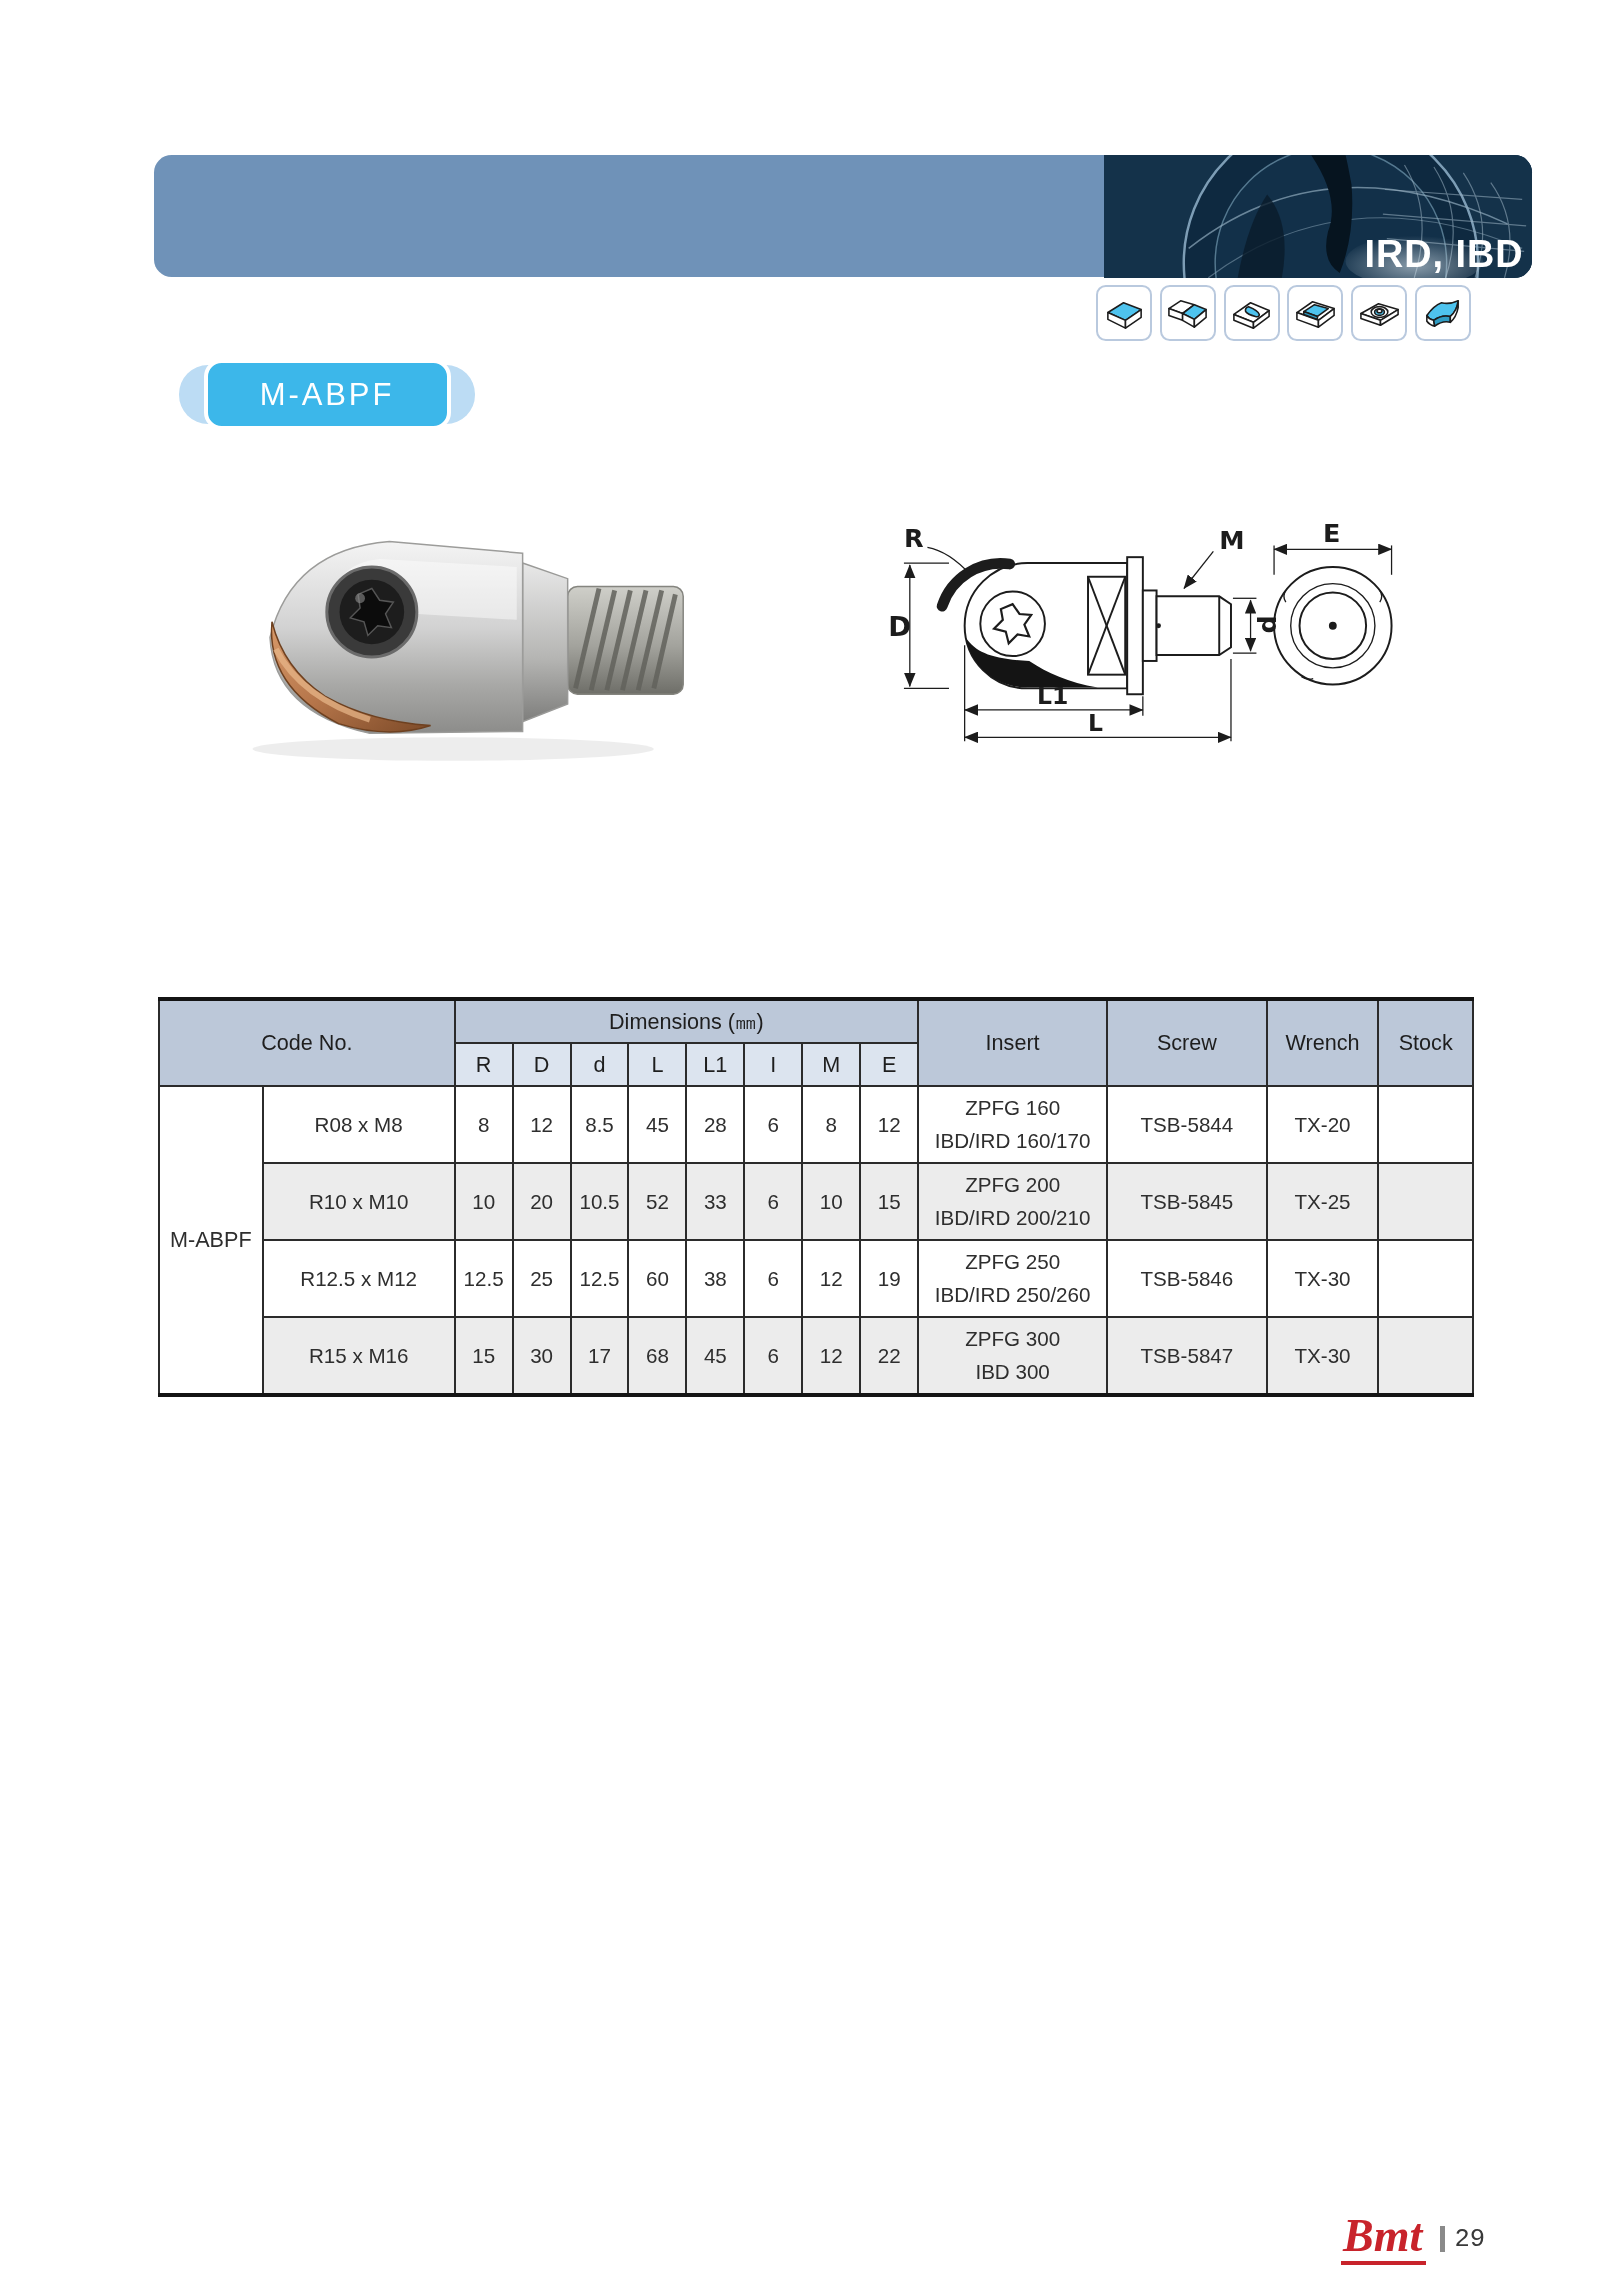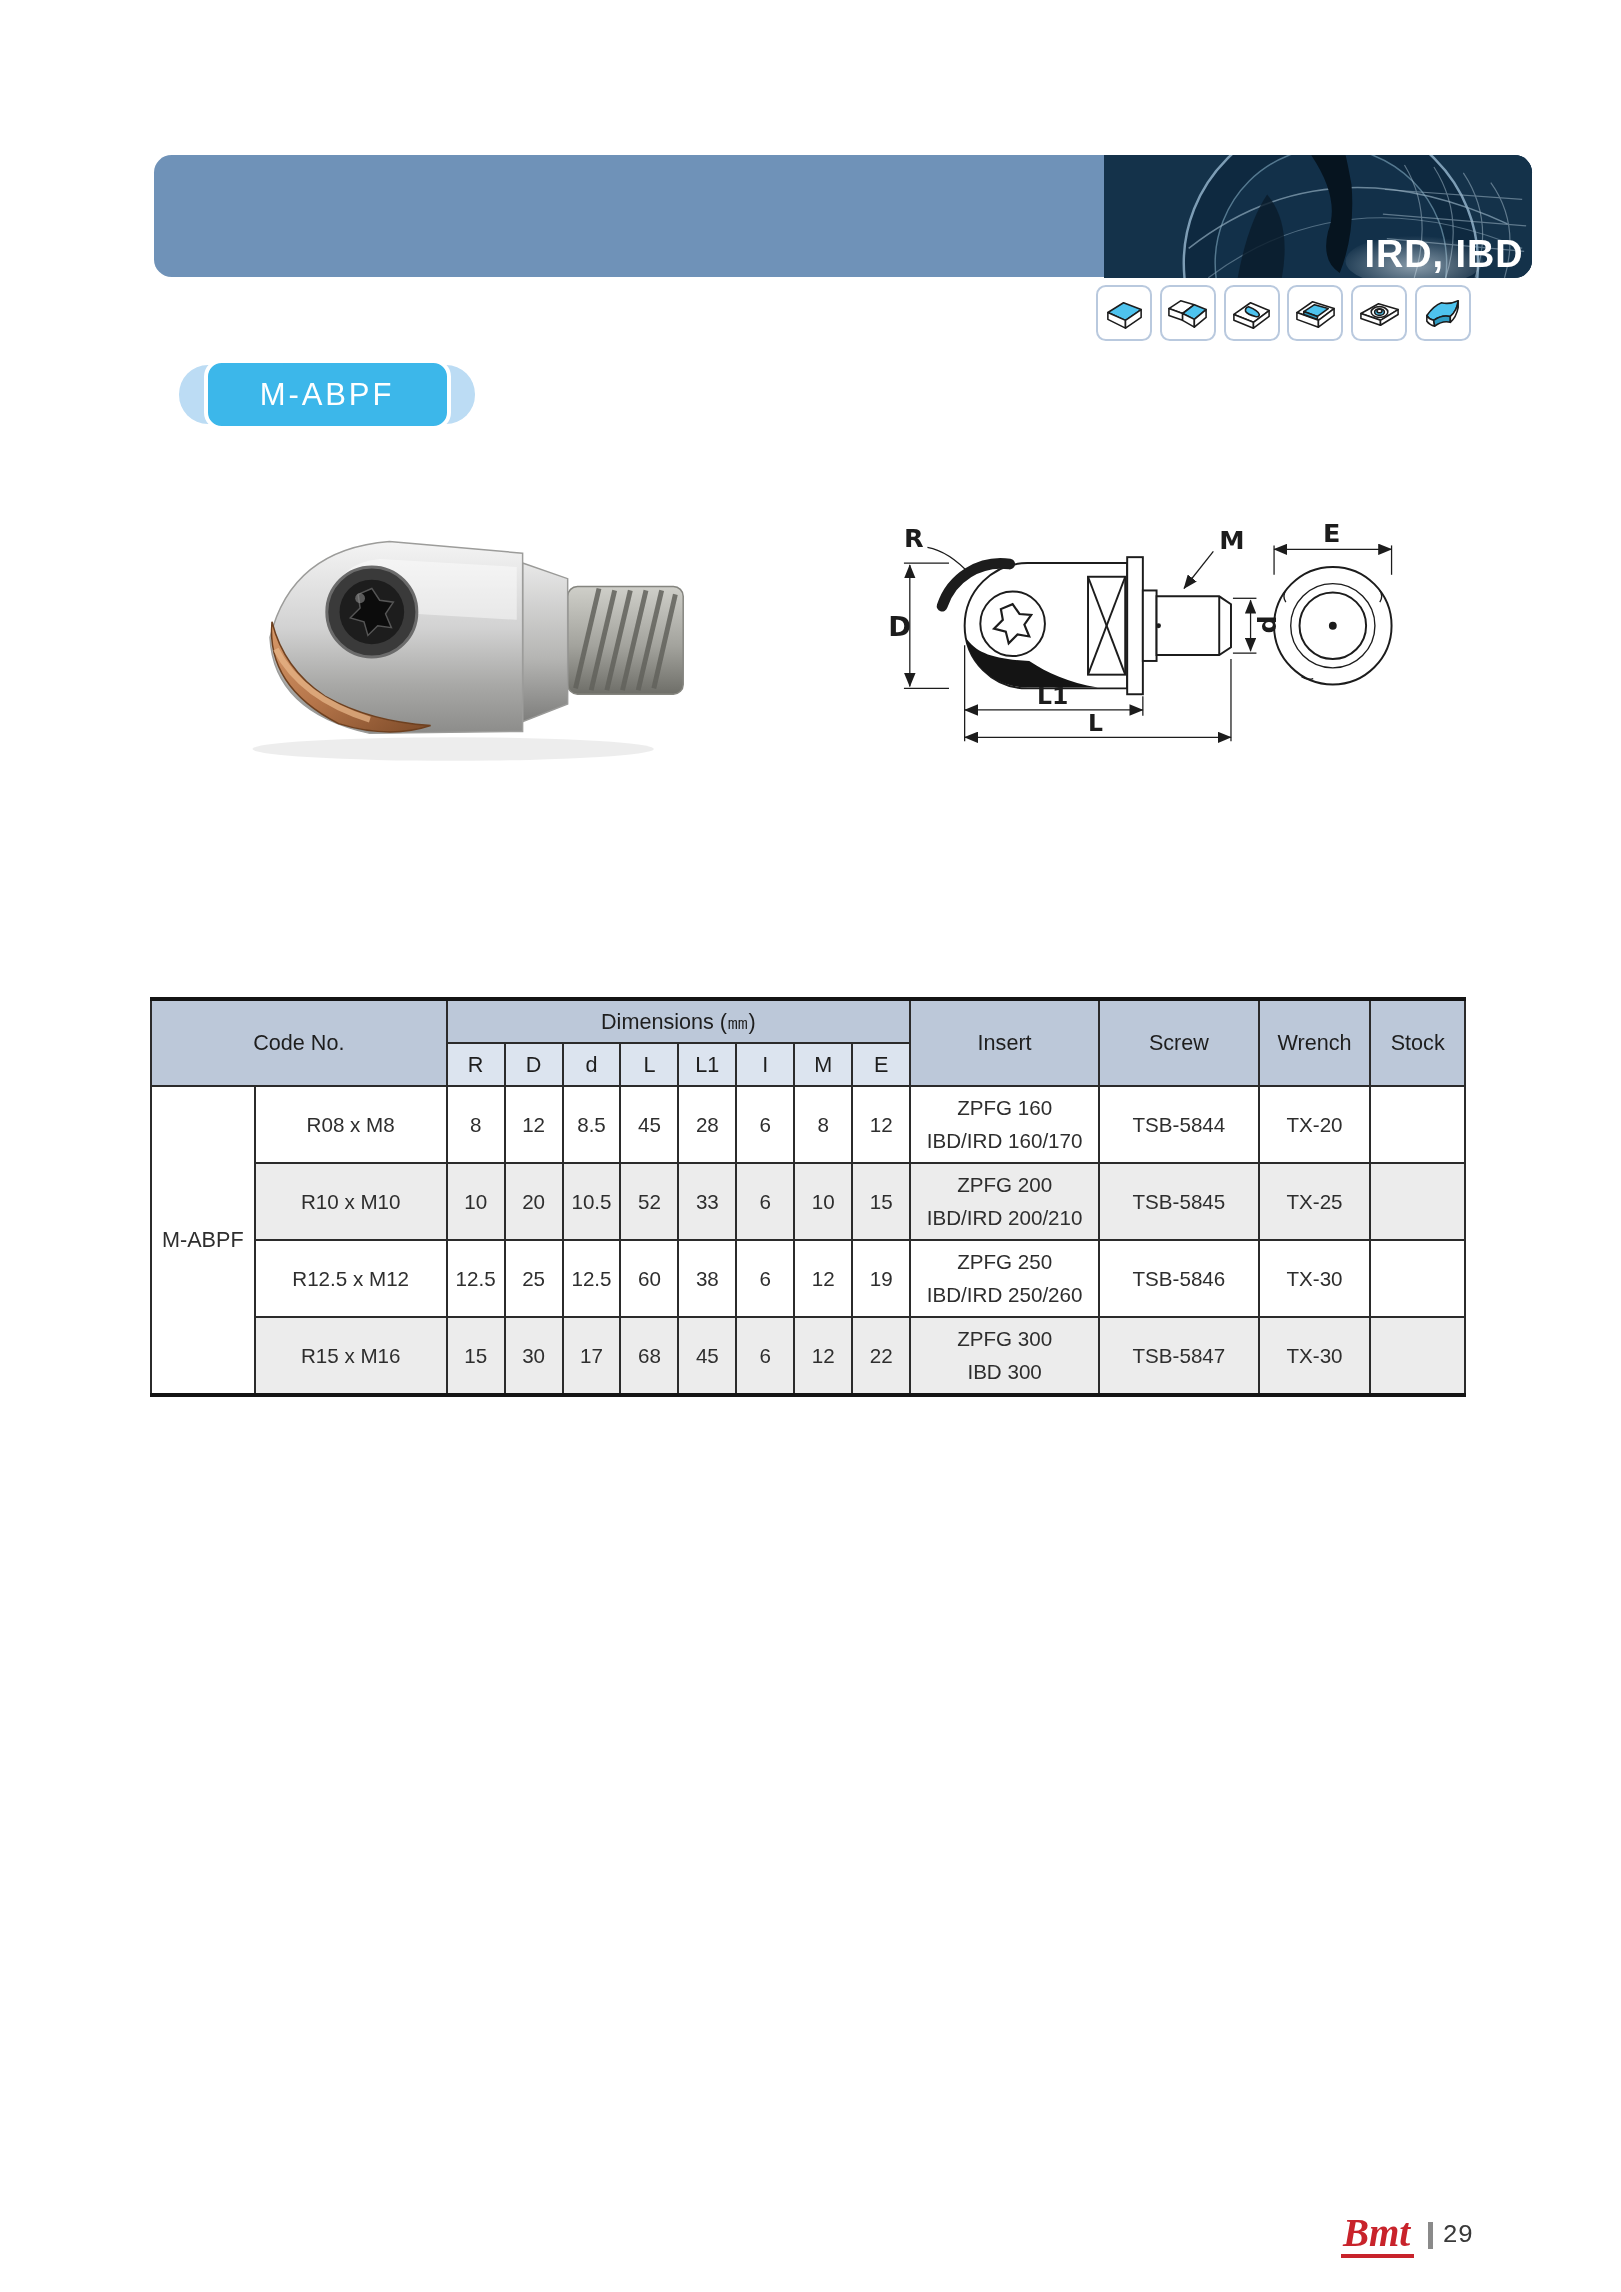--- a/index.html
+++ b/index.html
@@ -32,34 +32,34 @@
   
   .product-photo{position:absolute;left:223px;top:502px;}
   .tech-drawing{position:absolute;left:880px;top:518px;}
   .tech-drawing text{font-family:"DejaVu Sans",sans-serif;font-weight:bold;fill:#1c1c1c;}
   
   .section-head{position:absolute;left:154px;top:933px;width:1316px;}
   .section-title{font-size:29px;font-weight:bold;color:#6b8eb4;letter-spacing:0;transform-origin:left;transform:scaleX(.97);white-space:nowrap;}
   .section-title .sub{color:#3cb7ea;font-size:25.5px;margin-left:7.8px;}
   .insert-note{position:absolute;right:0;top:9.8px;font-size:20.6px;color:#2d2d2d;transform-origin:right;transform:scaleX(.97);}
   
-  table.spec{position:absolute;left:150px;top:997px;width:1316px;border-collapse:collapse;
+  table.spec{position:absolute;left:158px;top:997px;width:1316px;border-collapse:collapse;
     border-top:4.9px solid #141414;border-bottom:4.9px solid #141414;table-layout:fixed;padding-left:31px;}
   table.spec th,table.spec td{border:2px solid #2b2b2b;text-align:center;vertical-align:middle;
     font-weight:normal;padding:0;}
   table.spec th{background:#bcc8d9;font-size:21.6px;color:#1e1e1e;height:41px;}
   table.spec th.dimsub{background:#dce4ef;}
   table.spec td{font-size:20.6px;color:#2e2e2e;height:75px;background:#ffffff;}
   table.spec tr.alt td{background:#ececec;}
   table.spec td.group{background:#ffffff;font-size:21.6px;}
   table.spec td .ins1,table.spec td .ins2{display:block;line-height:1.6;}
   
   .footer{position:absolute;left:1341px;top:2213px;display:flex;align-items:center;}
   .bmt-logo{font-family:"Liberation Serif",serif;font-style:italic;font-weight:bold;
-    font-size:39px;color:#c8232b;border-bottom:4.9px solid #c8232b;padding:0 3.9px 2px 2px;line-height:1;}
+    font-size:46px;color:#c8232b;border-bottom:4.9px solid #c8232b;padding:0 3.9px 2px 2px;line-height:1;}
   .foot-bar{width:4.9px;height:26.5px;background:#8a8a8a;margin:0 9.8px 0 13.7px;}
   .page-num{font-size:25.5px;color:#3a3a3a;font-family:Liberation Mono, monospace;}
 </style>
 </head>
 <body>
 
 <div id="page">
 
   <div class="banner">
     <div class="banner-photo">

